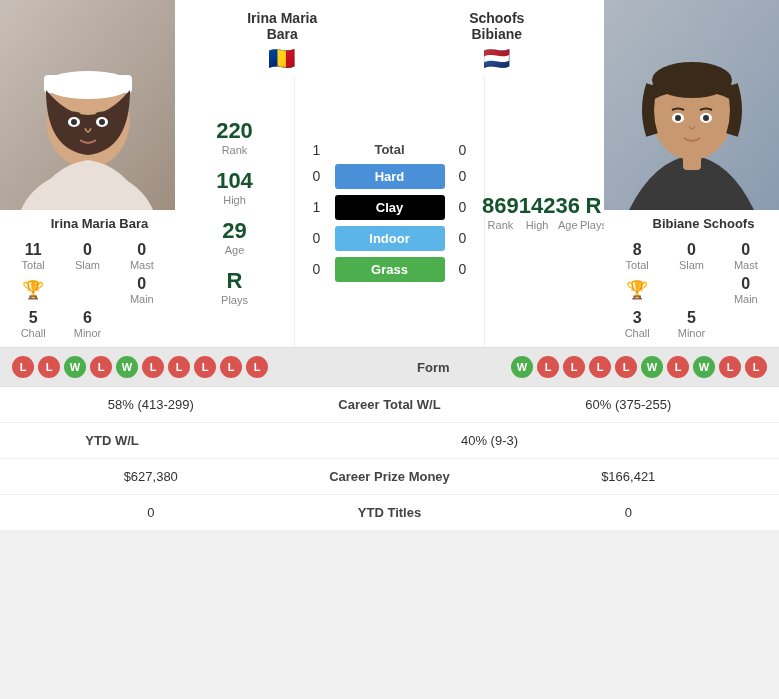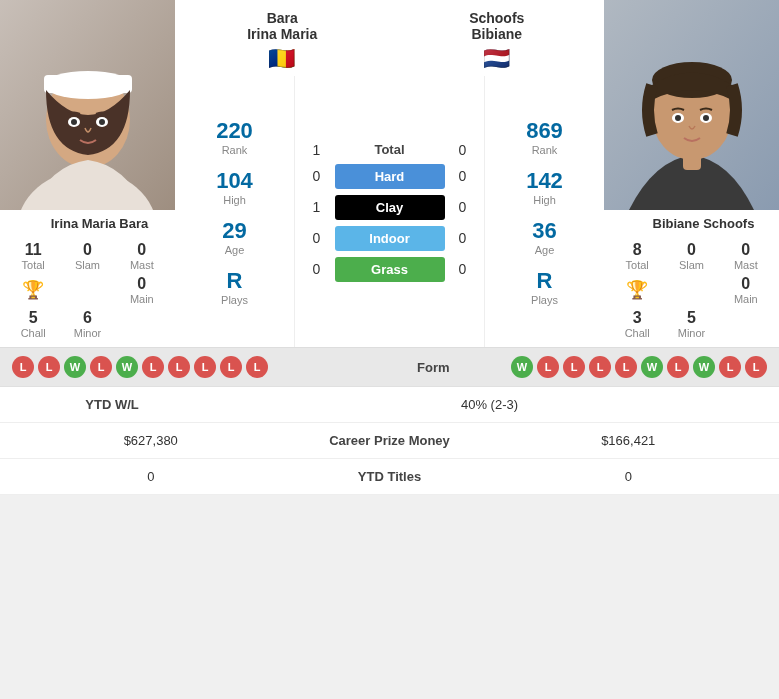--- a/index.html
+++ b/index.html
@@ -64,21 +64,21 @@
       font-size: 11px;
       color: #888;
     }
     .trophy-icon {
       color: #d4a017;
       font-size: 18px;
     }
     .middle-big-num {
       font-size: 22px;
       font-weight: bold;
-      color: #0369a1;
+      color: #14532d;
     }
     .middle-label {
       font-size: 11px;
       color: #888;
     }
     .surface-row {
       display: flex;
       align-items: center;
       gap: 8px;
       width: 100%;
@@ -191,21 +191,21 @@
       display: flex;
       flex-direction: column;
       align-items: center;
       justify-content: center;
       padding: 6px 4px;
       border-right: 1px solid #eee;
     }
     .right-player-stats {
       width: 120px;
       display: flex;
-      flex-direction: column;
+      flex-direction: row;
       align-items: center;
       justify-content: center;
       padding: 6px 4px;
       border-left: 1px solid #eee;
     }
     .center-surfaces {
       flex: 1;
       display: flex;
       flex-direction: column;
       align-items: center;
@@ -296,22 +296,22 @@
           <div class="stat-label">Minor</div>
         </div>
       </div>
     </div>
 
     <div style="flex:1; display:flex; flex-direction:column;">
 
       <div style="display:flex; justify-content:center; gap:0;">
 
         <div style="flex:1; text-align:center; padding:10px 6px 0;">
+          <div style="font-size:14px;font-weight:bold;color:#333;">Irina Maria</div>
           <div style="font-size:14px;font-weight:bold;color:#333;">Bara</div>
-          <div style="font-size:14px;font-weight:bold;color:#333;">Irina Maria</div>
           <div class="flag">🇷🇴</div>
         </div>
 
         <div style="flex:1; text-align:center; padding:10px 6px 0;">
           <div style="font-size:14px;font-weight:bold;color:#333;">Schoofs</div>
           <div style="font-size:14px;font-weight:bold;color:#333;">Bibiane</div>
           <div class="flag">🇳🇱</div>
         </div>
       </div>
 
@@ -488,22 +488,27 @@
         <div class="form-badge badge-w">W</div>
         <div class="form-badge badge-l">L</div>
         <div class="form-badge badge-w">W</div>
         <div class="form-badge badge-l">L</div>
         <div class="form-badge badge-l">L</div>
       </div>
   </div>
 
   <div class="stats-table" id="stats-table-body">
       <div class="stats-row">
+        <div class="stats-row-left">58% (413-299)</div>
+        <div class="stats-row-center">Career Total W/L</div>
+        <div class="stats-row-right">60% (375-255)</div>
+      </div>
+      <div class="stats-row">
         <div class="stats-row-center">YTD W/L</div>
-        <div class="stats-row-right">40% (2-3)</div>
+        <div class="stats-row-right">40% (9-3)</div>
       </div>
       <div class="stats-row">
         <div class="stats-row-left">$627,380</div>
         <div class="stats-row-center">Career Prize Money</div>
         <div class="stats-row-right">$166,421</div>
       </div>
       <div class="stats-row">
         <div class="stats-row-left">0</div>
         <div class="stats-row-center">YTD Titles</div>
         <div class="stats-row-right">0</div>

